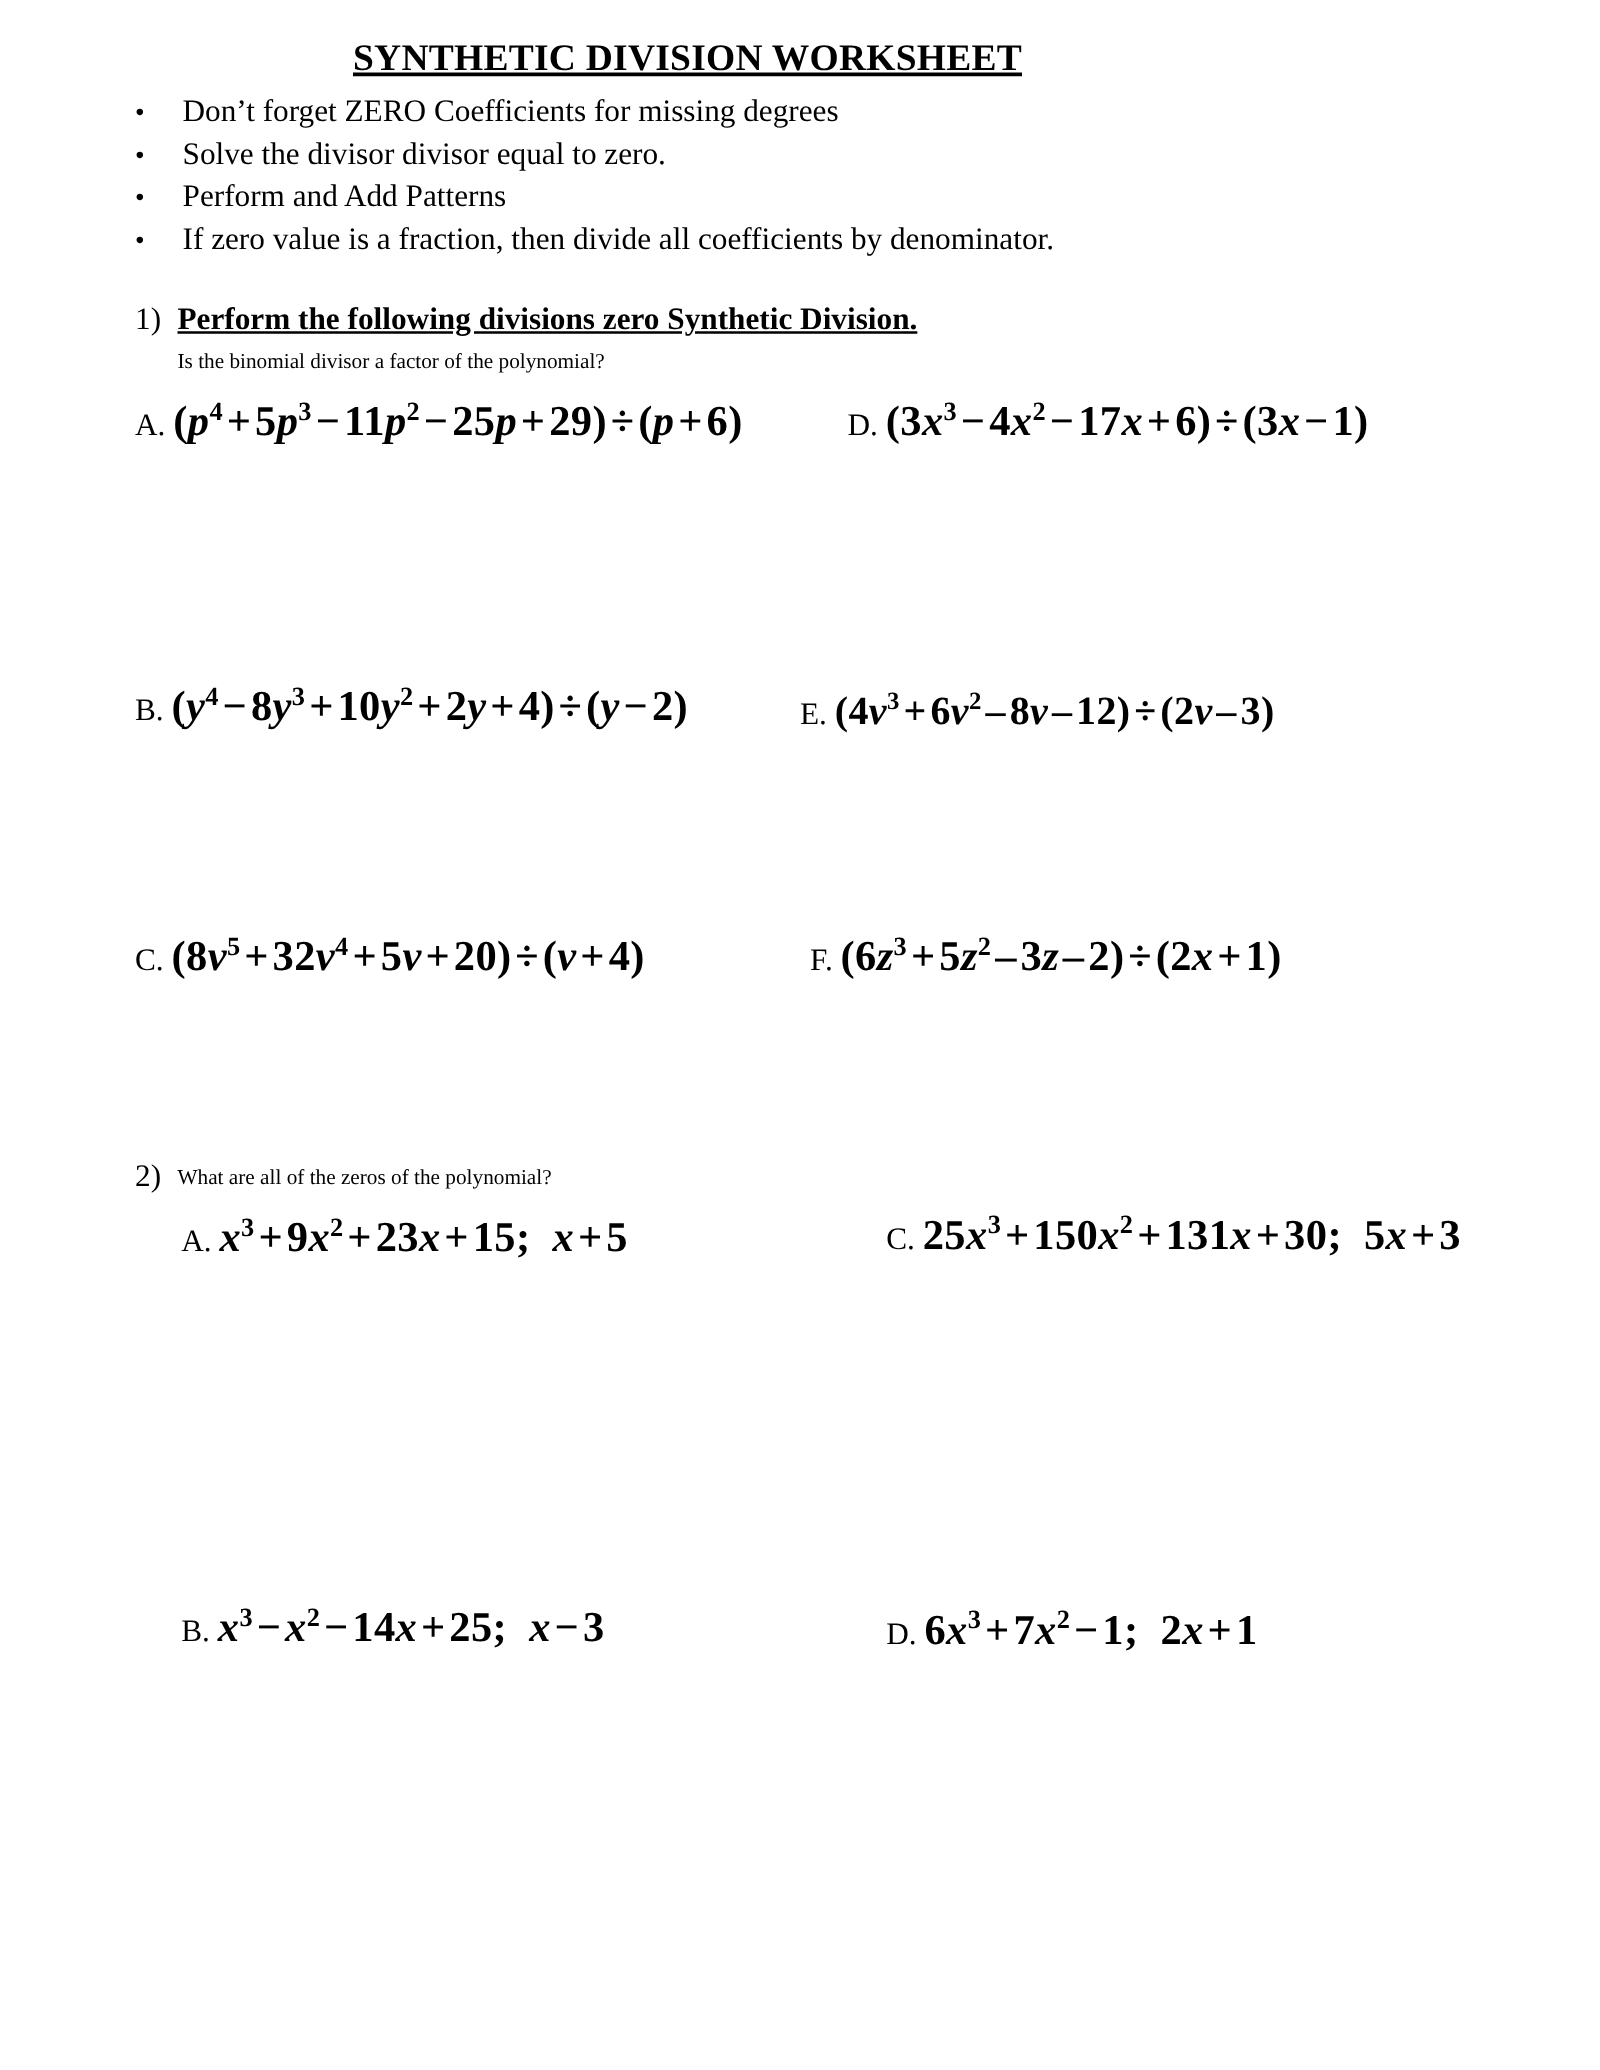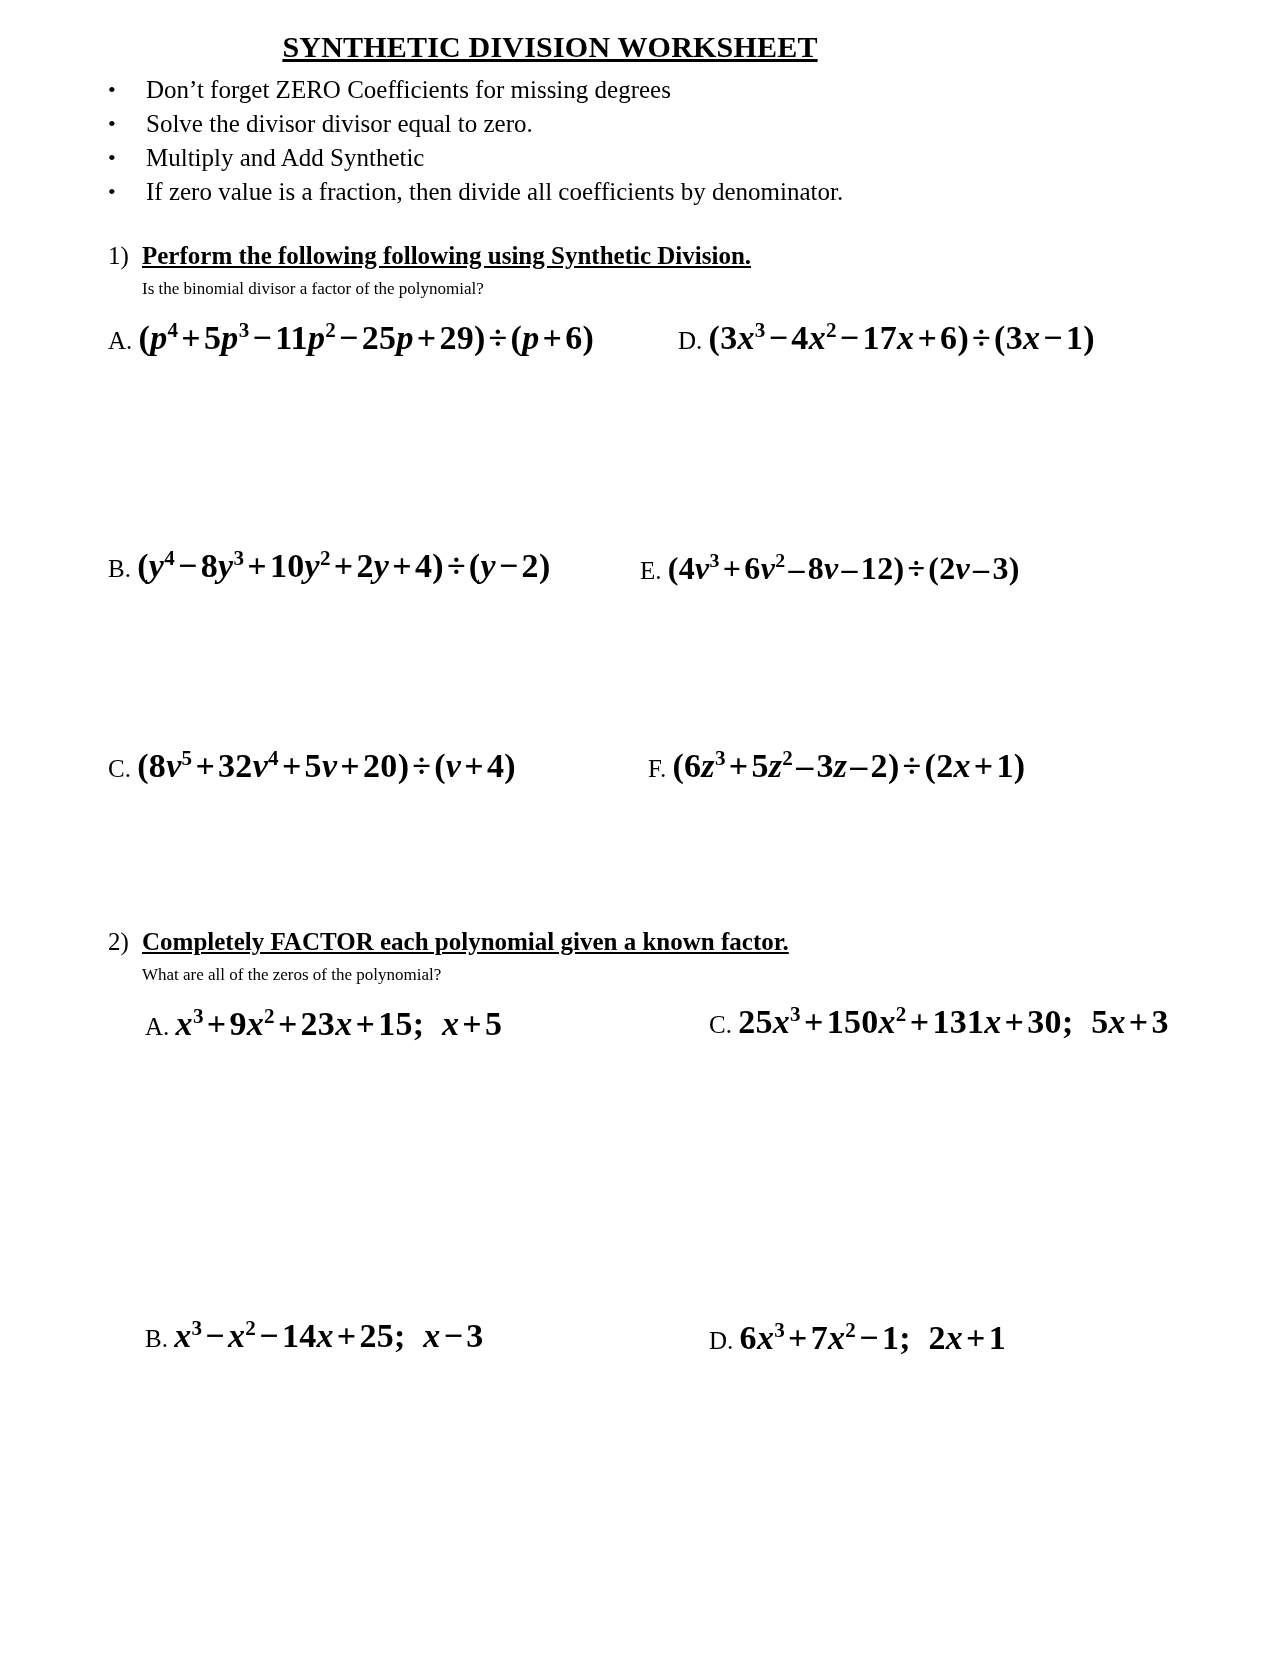--- a/index.html
+++ b/index.html
@@ -136,32 +136,32 @@
     <li>
       <span class="bullet-dot">•</span>
       <span>Don’t forget ZERO Coefficients for missing degrees</span>
     </li>
     <li>
       <span class="bullet-dot">•</span>
       <span>Solve the divisor divisor equal to zero.</span>
     </li>
     <li>
       <span class="bullet-dot">•</span>
-      <span>Multiply and Add Synthetic</span>
+      <span>Perform and Add Patterns</span>
     </li>
     <li>
       <span class="bullet-dot">•</span>
       <span>If zero value is a fraction, then divide all coefficients by denominator.</span>
     </li>
   </ul>
 
   <div class="section" style="margin-top:30px;">
     <div class="section-head" style="padding-left:0;">
       <span class="num">1)</span>
-      <span class="heading" style="margin-left:142px;">Perform the following following using Synthetic Division.</span>
+      <span class="heading" style="margin-left:142px;">Perform the following divisions zero Synthetic Division.</span>
     </div>
     <div class="section-sub">Is the binomial divisor a factor of the polynomial?</div>
 
     <div class="problems" style="height:640px;">
 
       <div class="prow">
         <div class="prob col-left" style="top:18px;">
           <span class="plabel">A.</span>
           <span class="expr">
             <span class="par">(</span><span class="v">p</span><sup>4</sup><span class="op">+</span><span class="n">5</span><span class="v">p</span><sup>3</sup><span class="op">−</span><span class="n">11</span><span class="v">p</span><sup>2</sup><span class="op">−</span><span class="n">25</span><span class="v">p</span><span class="op">+</span><span class="n">29</span><span class="par">)</span><span class="op">÷</span><span class="par">(</span><span class="v">p</span><span class="op">+</span><span class="n">6</span><span class="par">)</span>
@@ -204,21 +204,20 @@
           </span>
         </div>
       </div>
 
     </div>
   </div>
 
   <div class="section" style="margin-top:-20px;">
     <div class="section-head" style="padding-left:0;">
       <span class="num">2)</span>
-      <span class="heading" style="margin-left:142px;">Completely FACTOR each polynomial given a known factor.</span>
     </div>
     <div class="section-sub">What are all of the zeros of the polynomial?</div>
 
     <div class="problems" style="height:420px;margin-left:37px;">
 
       <div class="prow">
         <div class="prob col-left" style="top:18px;">
           <span class="plabel">A.</span>
           <span class="expr">
             <span class="v">x</span><sup>3</sup><span class="op">+</span><span class="n">9</span><span class="v">x</span><sup>2</sup><span class="op">+</span><span class="n">23</span><span class="v">x</span><span class="op">+</span><span class="n">15</span><span class="semi">;</span>&nbsp;&nbsp;<span class="v">x</span><span class="op">+</span><span class="n">5</span>

